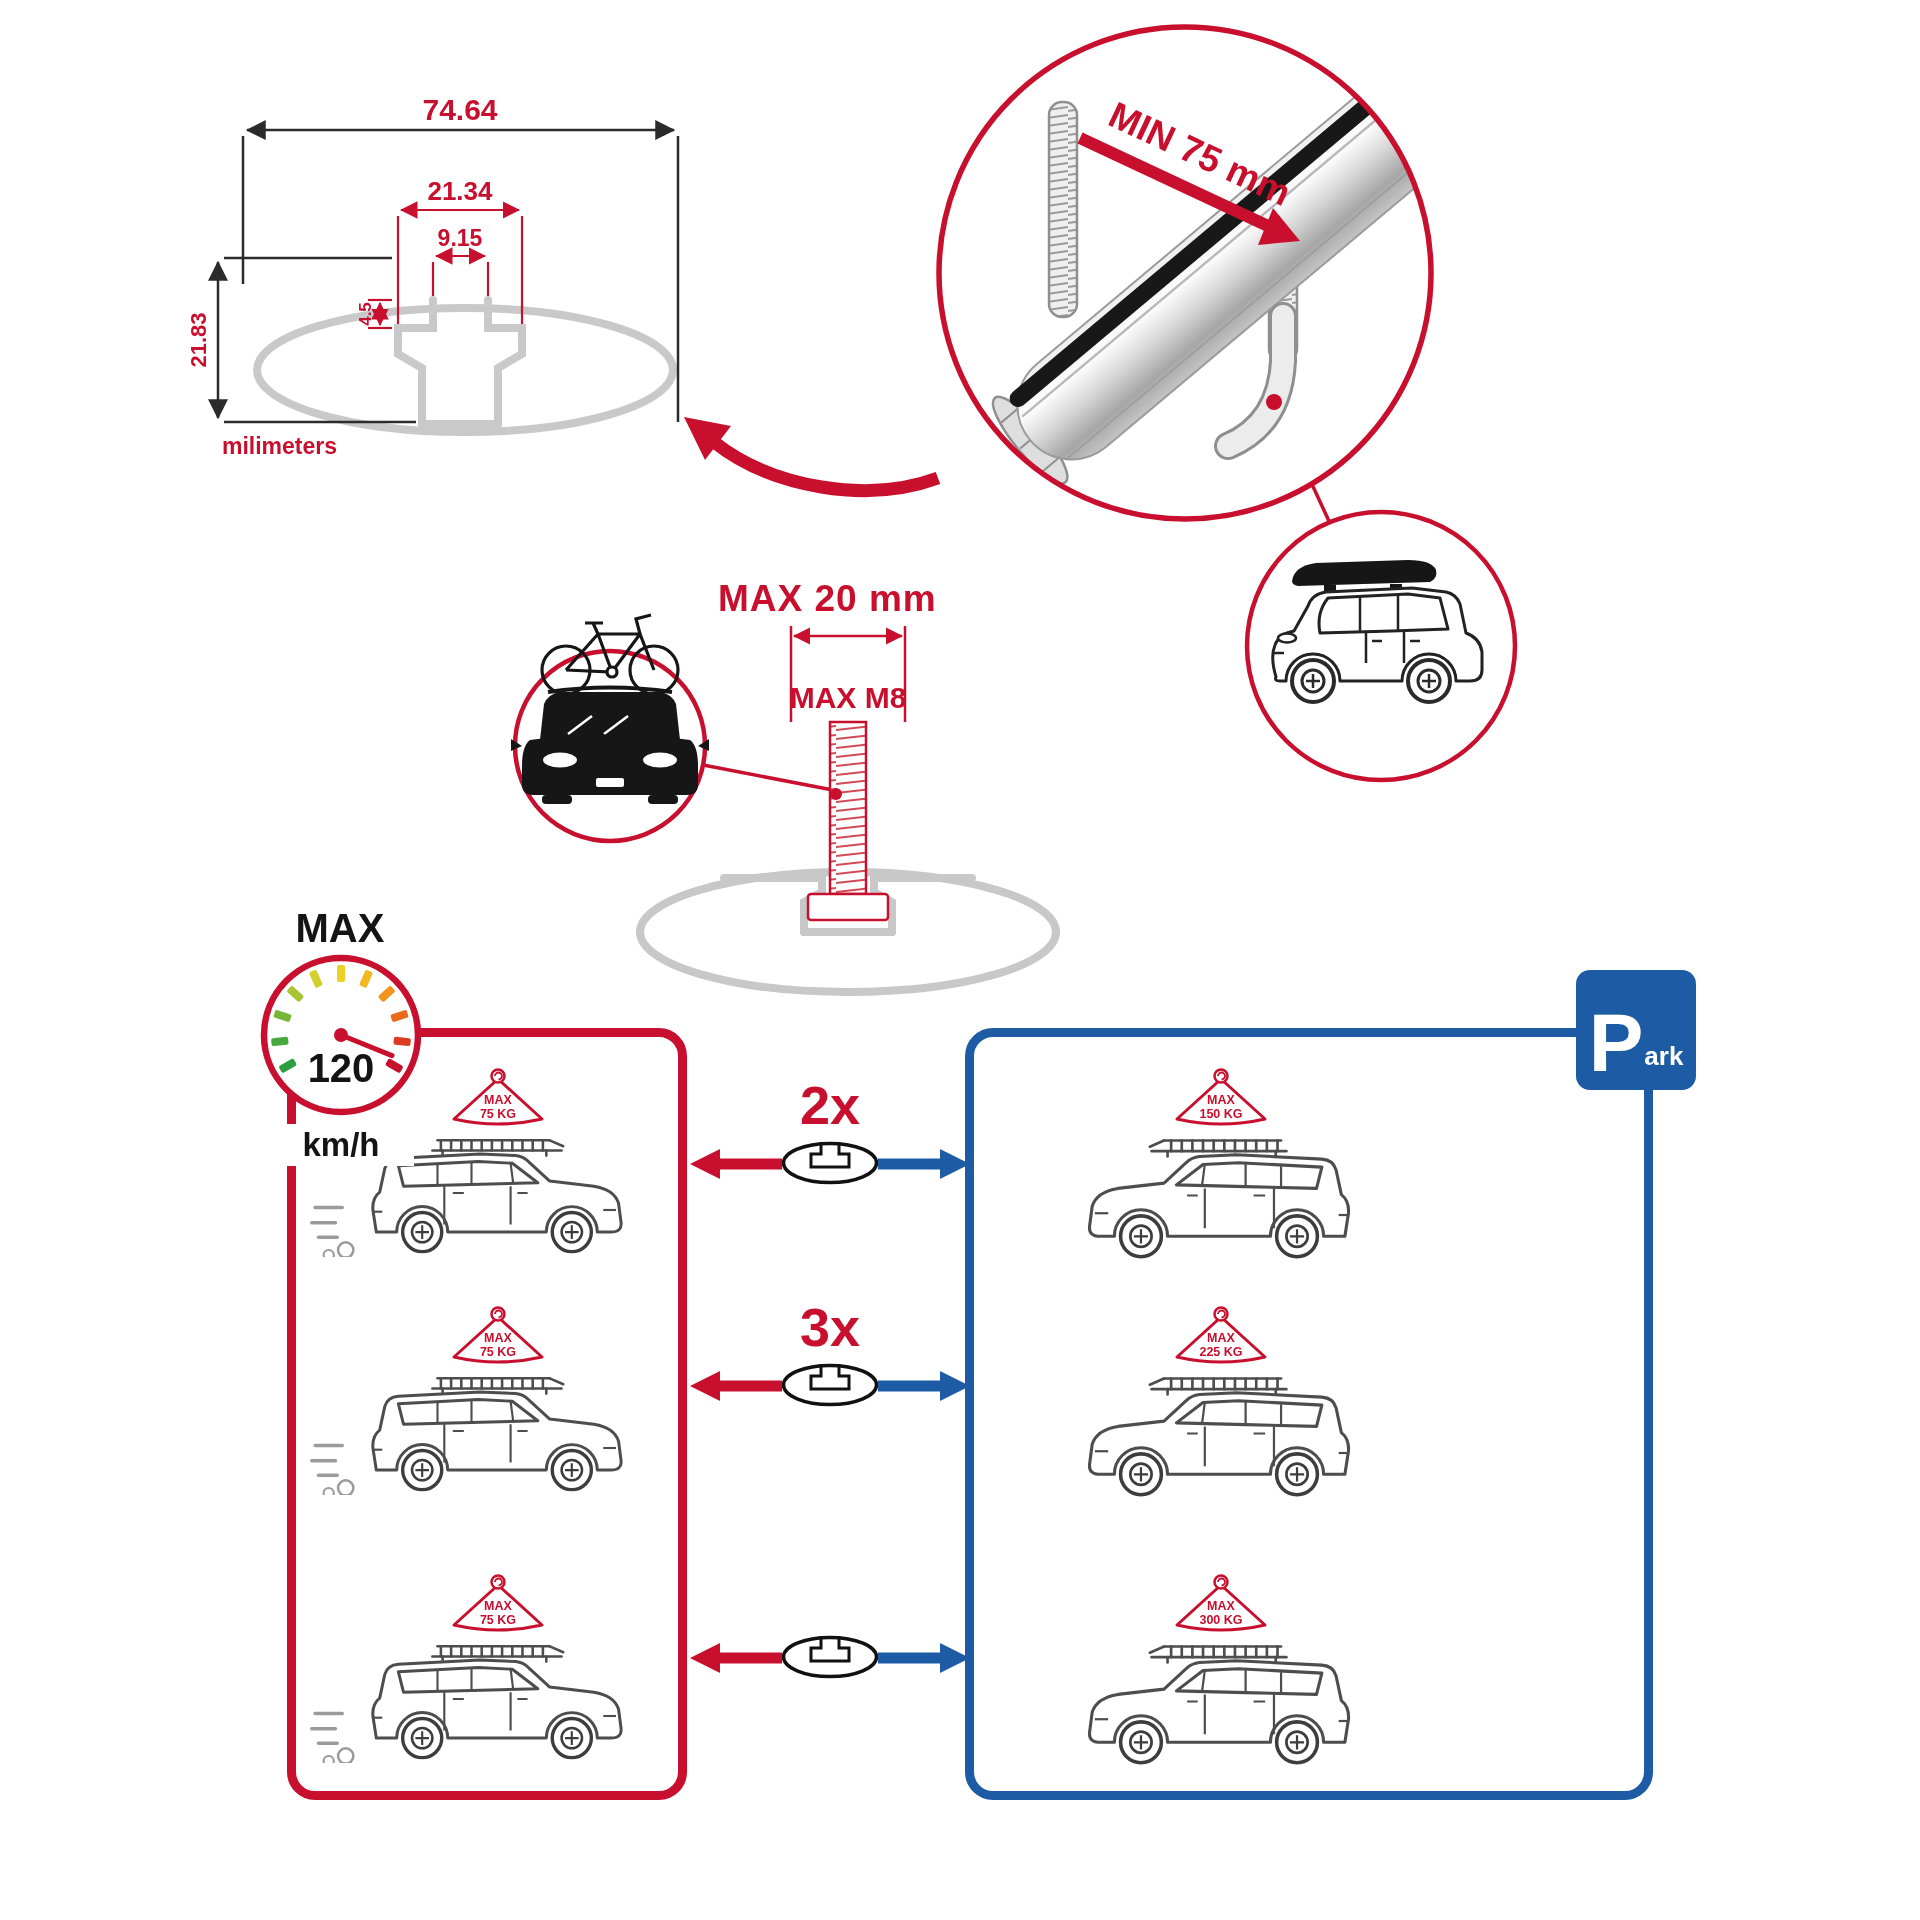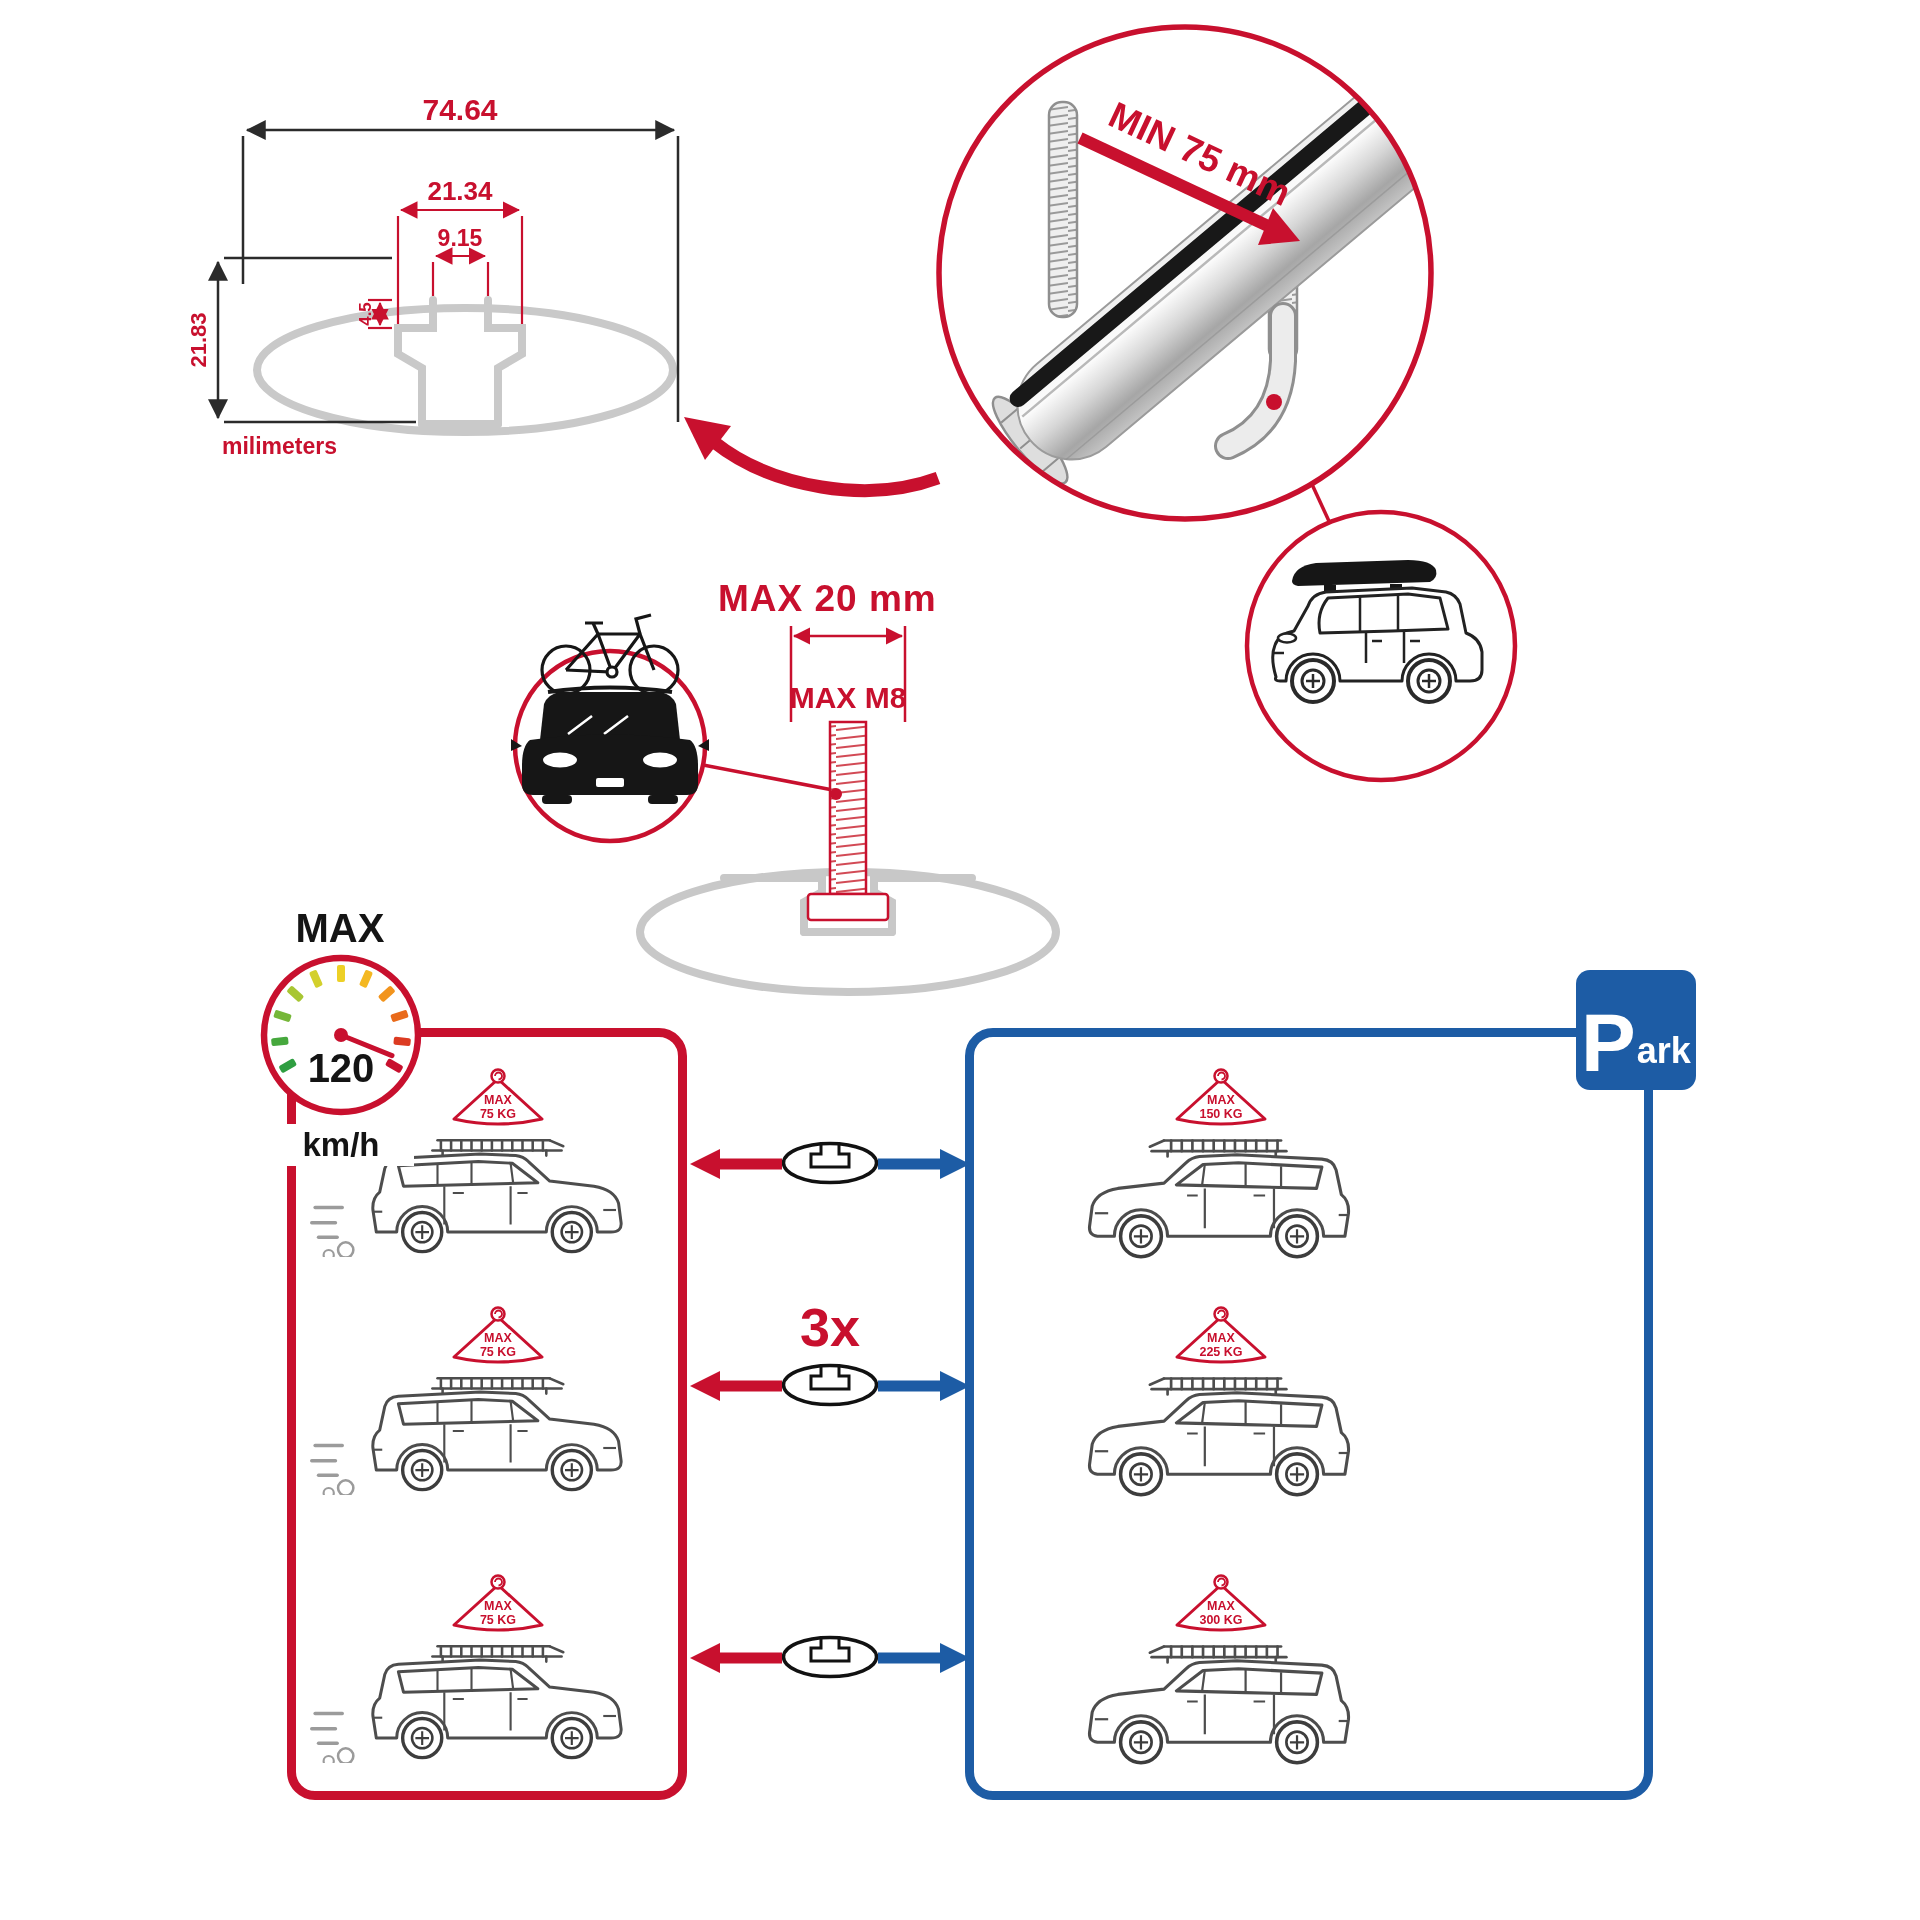--- a/index.html
+++ b/index.html
@@ -16,21 +16,21 @@
   .title-red{color:#c8102e;font-weight:bold;font-size:37px;letter-spacing:1px}
   .speed-max{color:#141414;font-weight:bold;text-align:center;font-size:40px}
   .speed-unit{color:#141414;font-weight:bold;text-align:center;font-size:33px;background:#fff;padding:2px 6px;z-index:5}
   .panel{position:absolute;background:#fff;border-radius:28px;z-index:1}
   .panel-red{border:9px solid #c8102e}
   .panel-blue{border:9px solid #1d5ca5}
   .mult{position:absolute;width:280px;height:140px;z-index:4}
   .mult-label{width:100%;text-align:center;font-size:54px;font-weight:bold;color:#c8102e;line-height:1}
   .p-sign{position:absolute;left:1576px;top:970px;width:120px;height:120px;background:#1d5ca5;border-radius:14px;display:flex;align-items:flex-end;justify-content:center;z-index:6;padding-bottom:10px}
   .p-big{color:#fff;font-size:82px;font-weight:bold;line-height:.9}
-  .p-small{color:#fff;font-size:36px;font-weight:bold;margin-bottom:8px;margin-left:1px}
+  .p-small{color:#fff;font-size:26px;font-weight:bold;margin-bottom:8px;margin-left:1px}
 </style>
 </head>
 <body>
 
 <div class="page">
 
   <svg width="0" height="0" style="position:absolute" aria-hidden="true">
     <defs>
       <pattern id="patThread" patternUnits="userSpaceOnUse" width="28" height="8">
         <rect width="28" height="8" fill="#efefef"></rect>
@@ -331,20 +331,21 @@
         <text x="52" y="51" class="sign-t">75 KG</text>
       </svg>
     </div>
     <svg class="abs" style="left:14px;top:598px" width="340" height="128" viewBox="0 0 400 150">
       <use href="#g-motion" transform="translate(2,18)"></use>
       <use href="#g-car" transform="translate(40,0)"></use>
     </svg>
   </div>
 
   <div class="mult" style="left:690px;top:1078px">
+    <div class="mult-label">2x</div>
     <svg class="abs" style="left:90px;top:62px" width="100" height="46" viewBox="0 0 100 46">
         <use href="#g-profile"></use>
       </svg>
     <svg class="abs" style="left:0;top:70px" width="92" height="32" viewBox="0 0 92 32">
         <use href="#g-arrow-left"></use>
       </svg>
     <svg class="abs" style="left:188px;top:70px" width="92" height="32" viewBox="0 0 92 32">
         <use href="#g-arrow-right"></use>
       </svg>
   </div>

